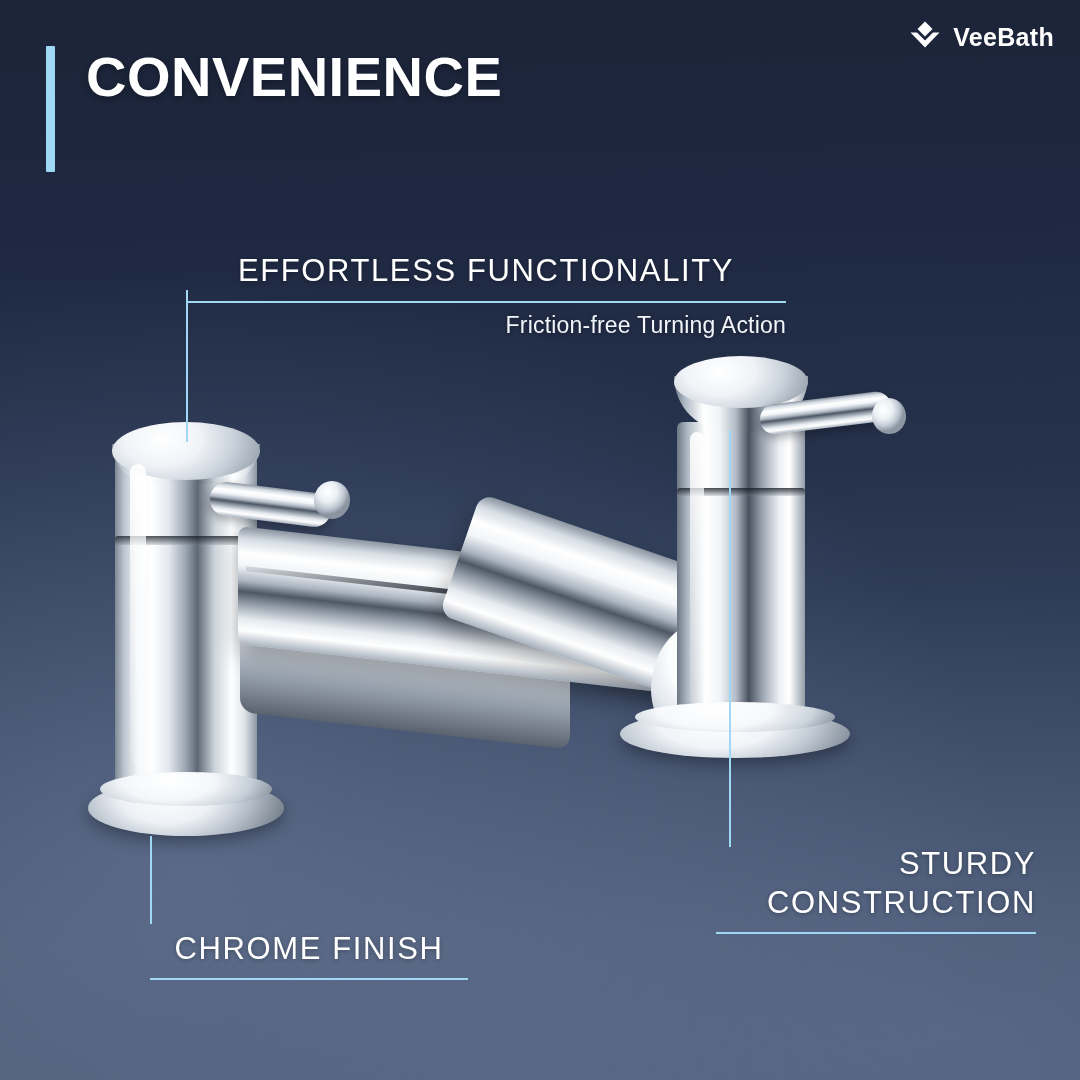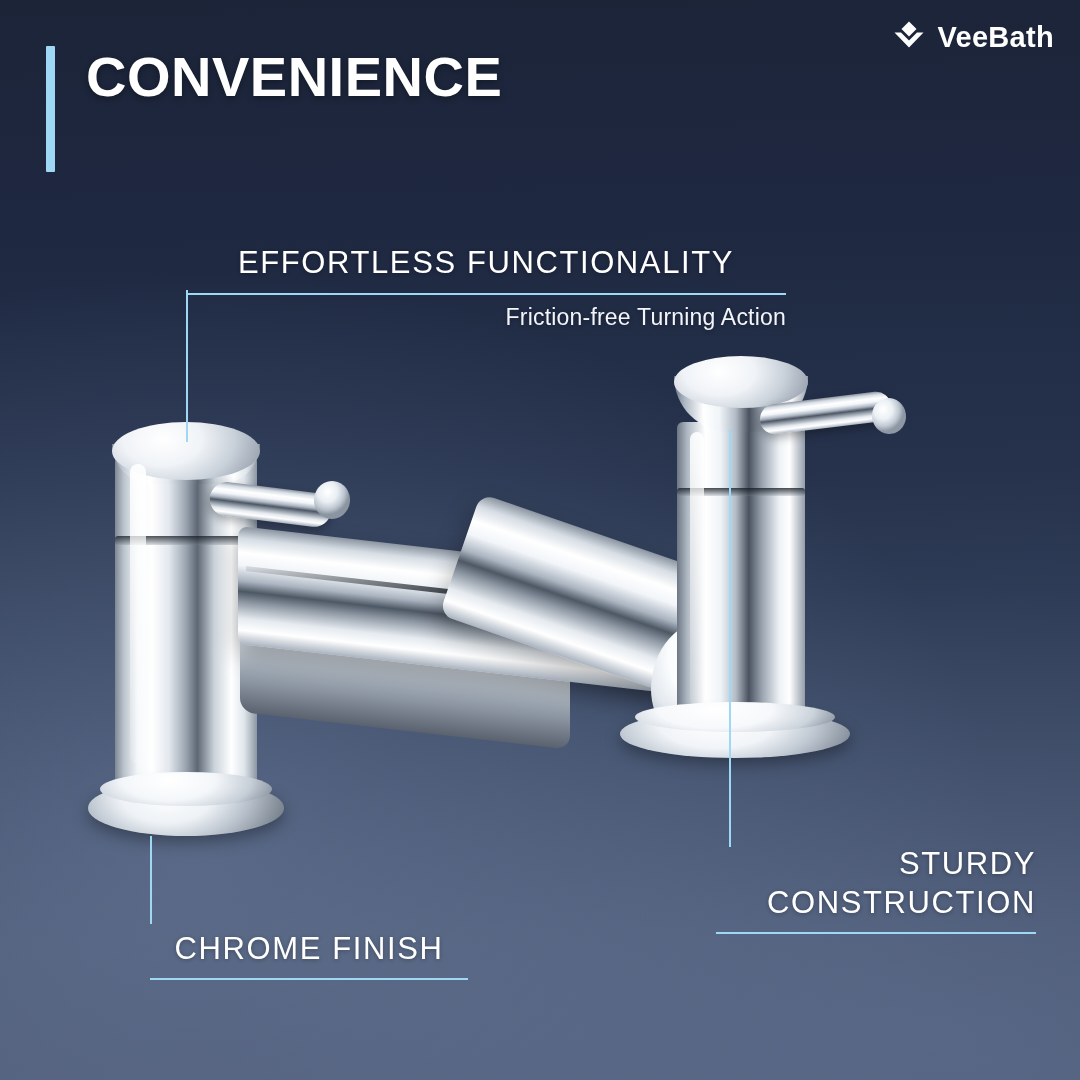--- a/index.html
+++ b/index.html
@@ -17,35 +17,35 @@
     background:#9ed8f5;border-radius:1px;}
   .headline{position:absolute;left:86px;top:44px;width:760px;
     color:#fff;font-size:56px;font-weight:700;line-height:1.17;
     letter-spacing:.5px;text-transform:uppercase;
     text-shadow:0 2px 6px rgba(0,0,0,.35);}
   .headline span{display:block;}
 
   
   .logo{position:absolute;right:26px;top:20px;display:flex;align-items:center;gap:11px;}
   .logo-mark{width:34px;height:34px;display:block;}
-  .logo-word{color:#fff;font-size:29px;font-weight:600;letter-spacing:.3px;line-height:1;}
+  .logo-word{color:#fff;font-size:25px;font-weight:600;letter-spacing:.3px;line-height:1;}
 
   
   .callout{position:absolute;color:#fff;}
   .callout .c-title{font-size:31px;font-weight:500;letter-spacing:1.6px;
     text-transform:uppercase;line-height:1.25;white-space:nowrap;
     text-shadow:0 1px 4px rgba(0,0,0,.3);}
   .callout .c-sub{font-size:23px;font-weight:400;letter-spacing:.2px;
     line-height:1.3;white-space:nowrap;color:#f2f5fa;
     text-shadow:0 1px 4px rgba(0,0,0,.3);}
   .rule{height:2px;background:#9ed8f5;}
 
   
   #callout-top{left:186px;top:244px;width:600px;text-align:center;}
-  #callout-top .c-title{text-align:center;}
+  #callout-top .c-title{text-align:center;margin-top:8px;}
   #callout-top .rule{margin:10px 0 8px 0;width:600px;}
   #callout-top .c-sub{text-align:right;}
 
   
   #callout-left{left:150px;top:930px;width:318px;text-align:center;}
   #callout-left .rule{margin:9px 0 8px 0;width:318px;}
 
   
   #callout-right{left:716px;top:845px;width:320px;text-align:right;}
   #callout-right .c-title{text-align:right;}

